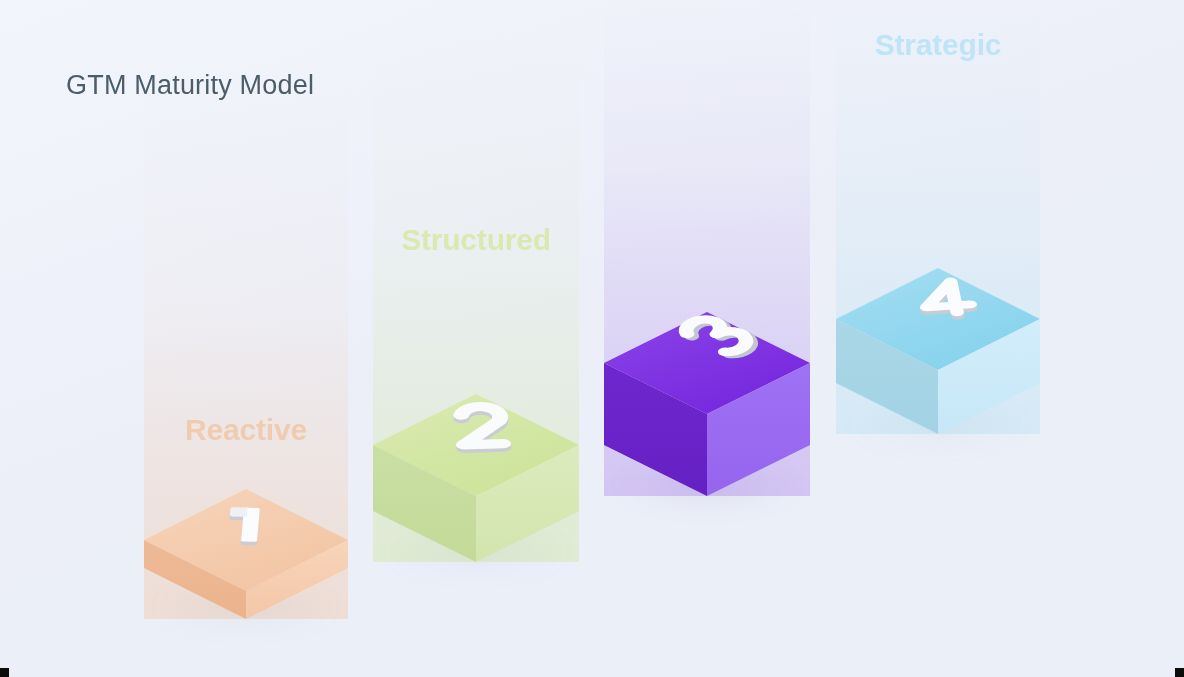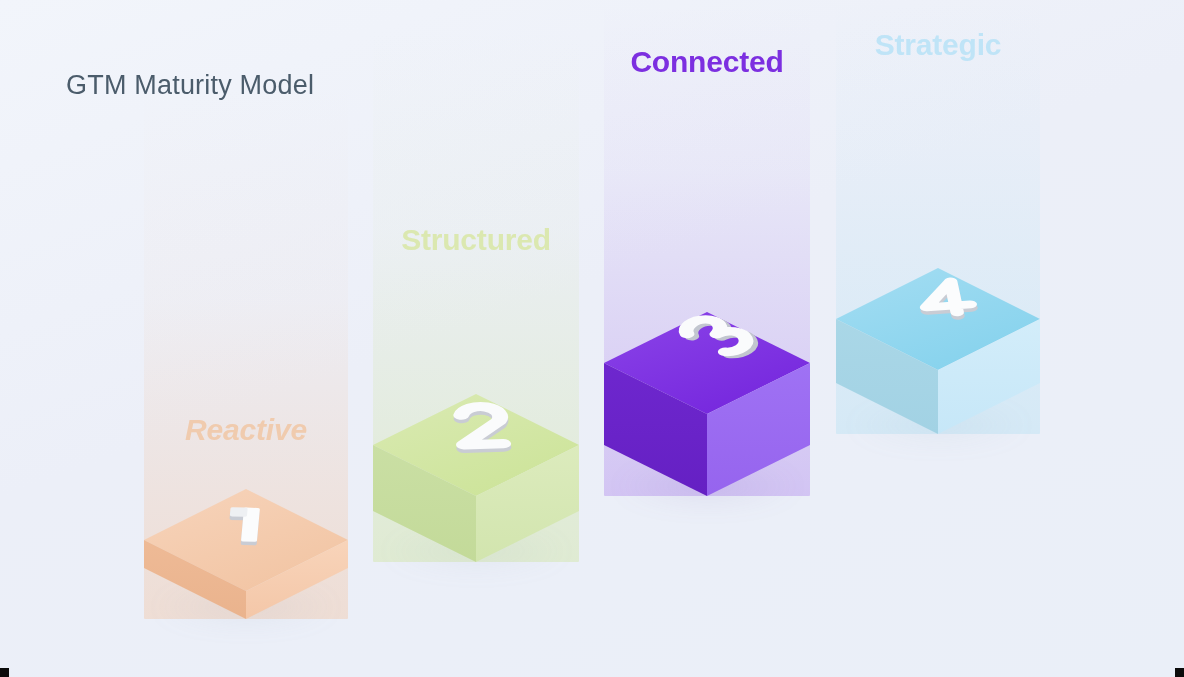--- a/index.html
+++ b/index.html
@@ -101,21 +101,21 @@
   }
   .numeral svg { display: block; overflow: visible; }
 </style>
 </head>
 <body>
 
 <div id="stage">
 
   <div id="page-title">GTM Maturity Model</div>
 
-  <div class="step" style="left:144px; bottom:58px; width:204px; height:534px;font-style:italic;">
+  <div class="step" style="left:144px; bottom:58px; width:204px; height:534px;">
 
     <div class="column" style="width:204px; height:534px;
                 background:linear-gradient(180deg, rgba(242,197,164,0) 0%, rgba(242,197,164,0.06) 40%, rgba(242,197,164,0.30) 78%, rgba(242,197,164,0.42) 100%);"></div>
 
     <div class="step-label" style="top:330px; color:#f0cbae;">Reactive</div>
 
     <div class="ground-shadow" style="left:6px; bottom:-8px; width:192px; height:40px;
                 background:radial-gradient(ellipse at center, rgba(140,155,180,0.30) 0%, rgba(140,155,180,0) 70%);"></div>
 
     <div class="block" style="width:204px; height:130px;">
@@ -209,21 +209,20 @@
         </svg>
       </div>
     </div>
   </div>
 
   <div class="step" style="left:604px; bottom:181px; width:206px; height:496px;">
 
     <div class="column" style="width:206px; height:496px;
                 background:linear-gradient(180deg, rgba(123,46,226,0) 0%, rgba(123,46,226,0.04) 34%, rgba(123,46,226,0.14) 70%, rgba(123,46,226,0.22) 100%);"></div>
 
-    <div class="step-label" style="top:47px; color:#7c2fe0;">Connected</div>
 
     <div class="ground-shadow" style="left:6px; bottom:-12px; width:195px; height:44px;
                 background:radial-gradient(ellipse at center, rgba(110,90,175,0.28) 0%, rgba(110,90,175,0) 70%);"></div>
 
     <div class="block" style="width:206px; height:184px;">
       <div class="face">
         <svg width="206" height="184" viewBox="0 0 206 184">
           <defs>
             <linearGradient id="g3top" x1="0.1" y1="0" x2="0.75" y2="1">
               <stop offset="0" stop-color="#8a43e8"></stop>

